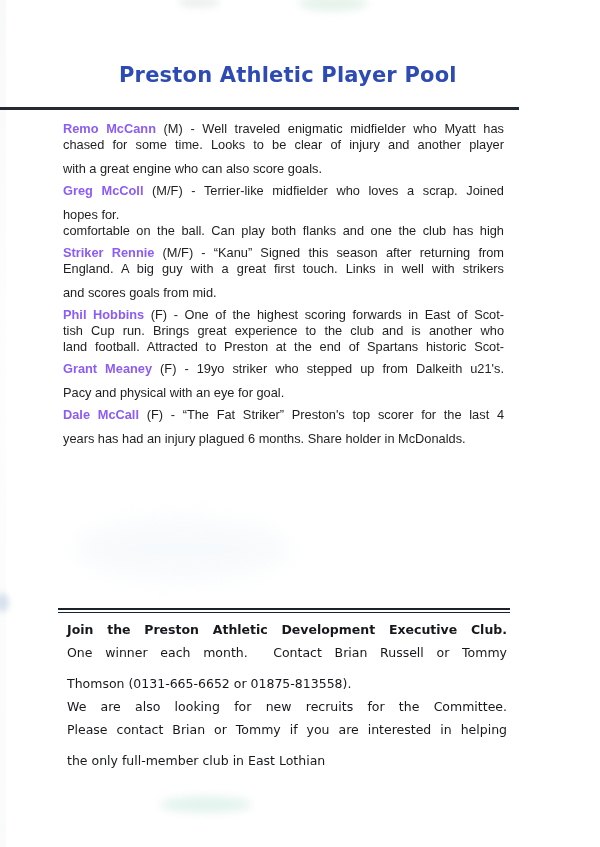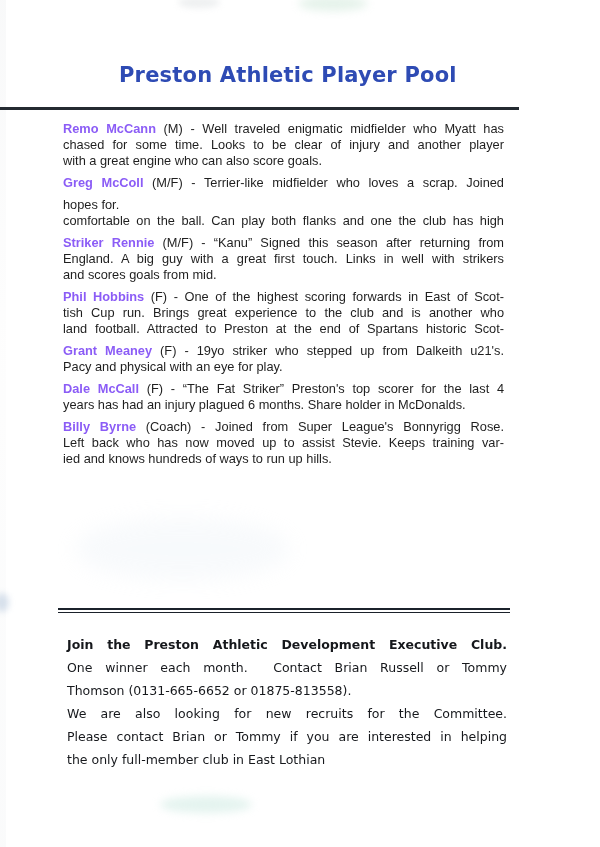--- a/index.html
+++ b/index.html
@@ -48,35 +48,35 @@
     left: 63px;
     top: 121px;
     width: 441px;
     font-size: 12.8px;
     line-height: 16px;
     color: #1f1f1f;
   }
   .para { margin: 0 0 6px 0; }
   .para b { font-weight: bold; color: #8b5cf6; }
   .ln { display: block; text-align: justify; text-align-last: justify; }
-  .ln.last { text-align: left; text-align-last: left; }
+  .ln.last { text-align: left; text-align-last: left; margin-top: 8px; }
 
   .footer-rule {
     position: absolute;
     left: 58px;
     top: 608px;
     width: 452px;
     height: 2px;
     border-top: 2.5px solid #1b222b;
     border-bottom: 1.8px solid #1b222b;
   }
   .footer {
     position: absolute;
     left: 67px;
-    top: 633px;
+    top: 618px;
     width: 440px;
     font-family: "DejaVu Sans", sans-serif;
     font-size: 12.5px;
     line-height: 23px;
     color: #16181c;
   }
   .footer .bold { font-weight: bold; }
 </style>
 </head>
 <body>
@@ -117,33 +117,28 @@
     </div>
 
     <div class="para">
       <span class="ln"><b>Phil Hobbins</b><span> (F) - One of the highest scoring forwards in East of Scot-</span></span>
       <span class="ln">tish Cup run. Brings great experience to the club and is another who</span>
       <span class="ln">land football. Attracted to Preston at the end of Spartans historic Scot-</span>
     </div>
 
     <div class="para">
       <span class="ln"><b>Grant Meaney</b><span> (F) - 19yo striker who stepped up from Dalkeith u21's.</span></span>
-      <span class="ln last">Pacy and physical with an eye for play.</span>
+      <span class="ln last">Pacy and physical with an eye for goal.</span>
     </div>
 
     <div class="para">
       <span class="ln"><b>Dale McCall</b><span> (F) - “The Fat Striker” Preston's top scorer for the last 4</span></span>
       <span class="ln last">years has had an injury plagued 6 months. Share holder in McDonalds.</span>
     </div>
 
-    <div class="para">
-      <span class="ln"><b>Billy Byrne</b><span> (Coach) - Joined from Super League's Bonnyrigg Rose.</span></span>
-      <span class="ln">Left back who has now moved up to assist Stevie. Keeps training var-</span>
-      <span class="ln last">ied and knows hundreds of ways to run up hills.</span>
-    </div>
 
   </section>
 
   <div class="footer-rule"></div>
 
   <section class="footer">
     <span class="ln bold">Join the Preston Athletic Development Executive Club.</span>
     <span class="ln">One winner each month.&nbsp; Contact Brian Russell or Tommy</span>
     <span class="ln last">Thomson (0131-665-6652 or 01875-813558).</span>
     <span class="ln">We are also looking for new recruits for the Committee.</span>

